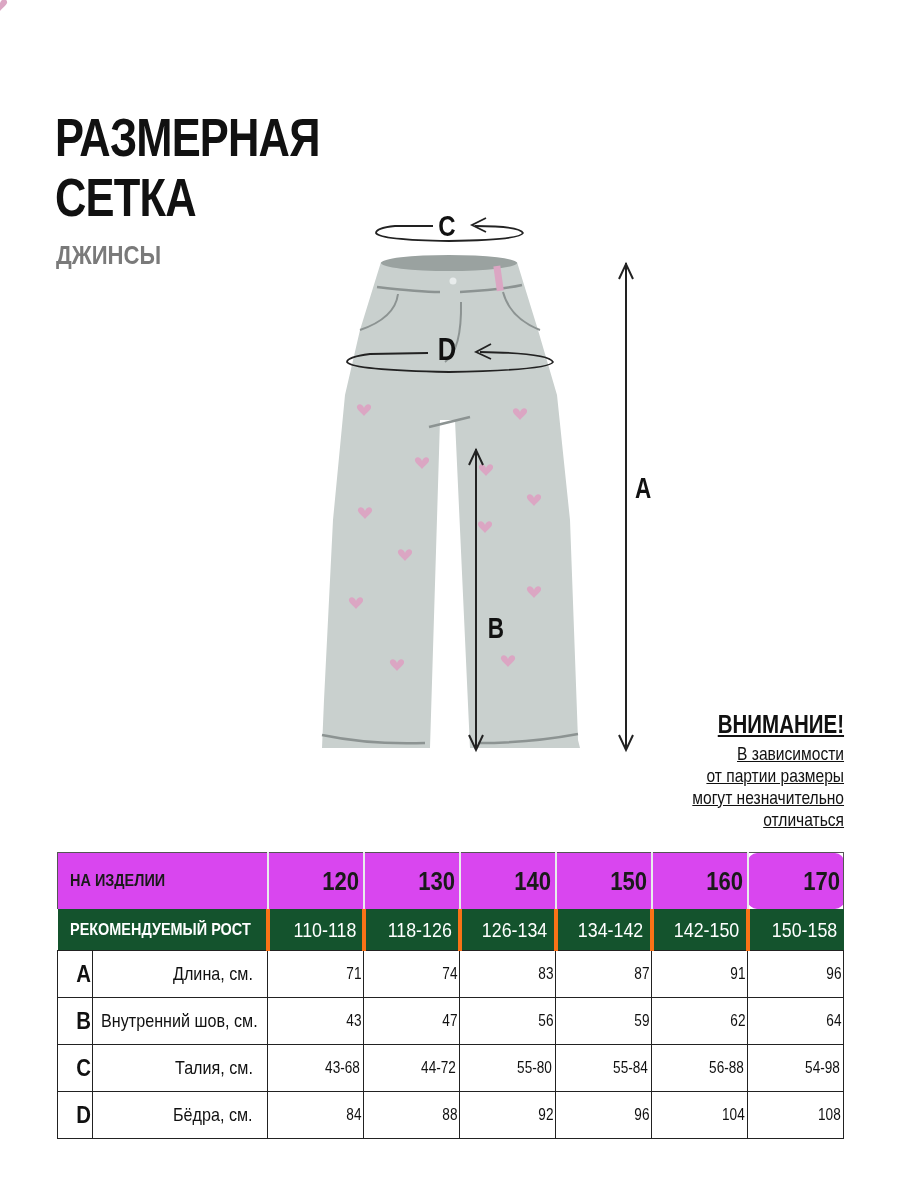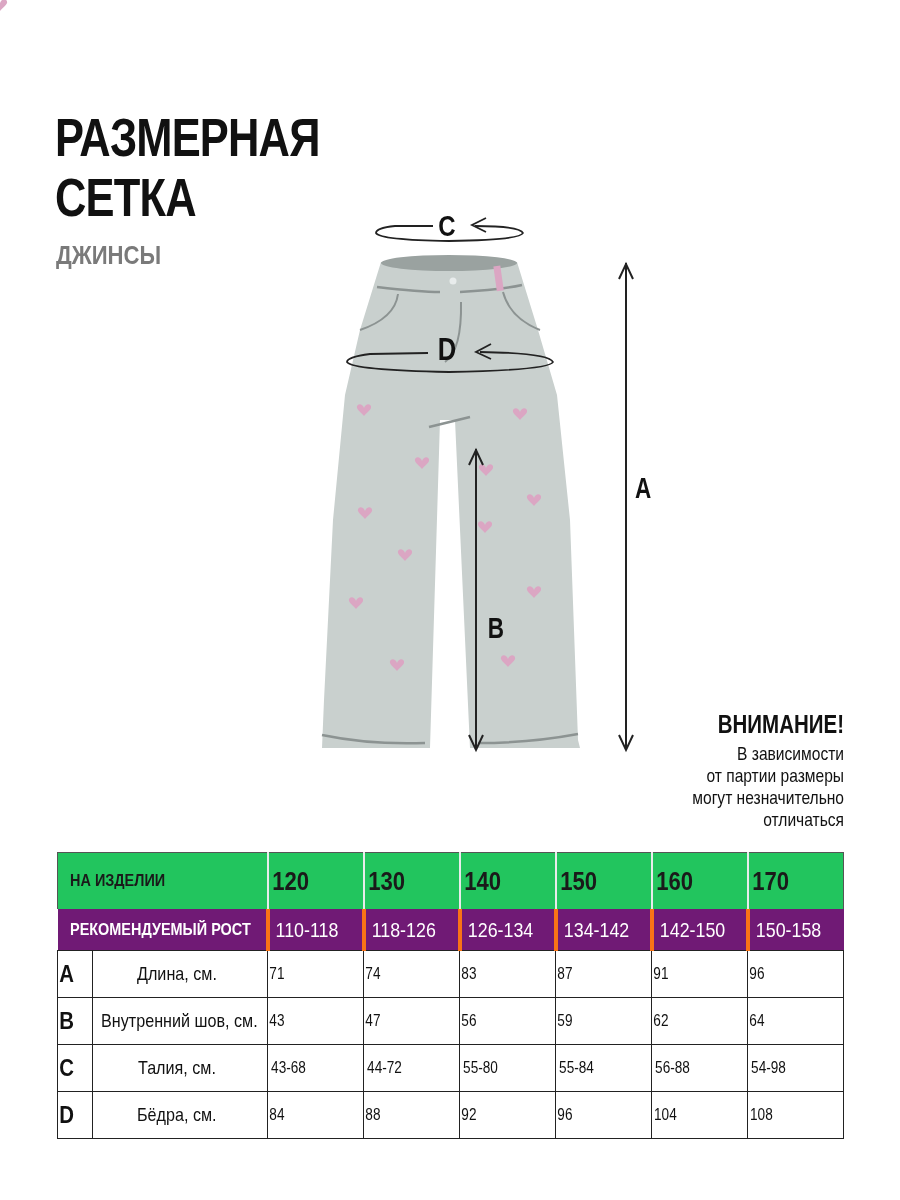--- a/index.html
+++ b/index.html
@@ -4,36 +4,36 @@
 <style>
   html, body { margin:0; padding:0; }
   body { width:900px; height:1200px; background:#ffffff; position:relative; overflow:hidden;
          font-family:"Liberation Sans", sans-serif; color:#111; }
   .title { position:absolute; left:55px; top:108px; font-family:"Liberation Sans", sans-serif;
            font-weight:bold; font-size:53px; line-height:60px; letter-spacing:-1px;
            transform:scaleX(0.82); transform-origin:left top; color:#111; white-space:nowrap; }
   .subtitle { position:absolute; left:56px; top:240px; font-weight:bold; font-size:26px;
               color:#7a7a7a; transform:scaleX(0.85); transform-origin:left top; }
   svg.fig { position:absolute; left:0; top:0; }
-  .warn { position:absolute; right:56px; top:710px; text-align:right; }
+  .warn { position:absolute; right:56px; top:710px; text-align:right;text-decoration:underline; }
   .warn-title { font-weight:bold; font-size:25px; transform:scaleX(0.82); transform-origin:right top; display:block; color:#111; }
   .warn-text { font-size:19px; line-height:22px; margin-top:4px; transform:scaleX(0.82); transform-origin:right top; display:block; color:#111; }
   table.sizes { position:absolute; left:57px; top:852px; width:786px; border-collapse:collapse; table-layout:fixed; }
-  table.sizes td { text-align:left; vertical-align:middle; padding:0; white-space:nowrap; overflow:hidden; }
+  table.sizes td { text-align:right; vertical-align:middle; padding:0; white-space:nowrap; overflow:hidden; }
   .nx { display:inline-block; transform:scaleX(0.85); }
-  tr.hdr td { background:#22c55e; height:56px; font-weight:bold; font-size:26px; color:#1a1a1a; border-top:1px solid #555; }
+  tr.hdr td { background:#d946ef; height:56px; font-weight:bold; font-size:26px; color:#1a1a1a; border-top:1px solid #555; }
   tr.hdr td.sep { border-left:2px solid #e8eceb; }
-  tr.rec td { background:#701a75; color:#fff; height:41px; font-size:21px; }
+  tr.rec td { background:#14532d; color:#fff; height:41px; font-size:21px; }
   tr.rec td.sep { border-left:4px solid #f97316; }
   tr.hdr td.lbl, tr.rec td.lbl { text-align:left; padding-left:12px; font-weight:bold; font-size:17px; }
   tr.row td { height:46px; border:1px solid #222; font-size:16px; background:#fff; color:#111; }
   tr.row td.letter { font-weight:bold; font-size:24px; }
-  tr.row td.name { text-align:center; padding-left:8px; font-size:19px; }
+  tr.row td.name { text-align:right; padding-left:8px; font-size:19px; }
   .edge-l { border-left:1px solid #555 !important; }
-  .edge-r { border-right:1px solid #555 !important; }
+  .edge-r { border-right:1px solid #555 !important;border-radius:9px; }
 </style>
 </head>
 <body>
 
 <div class="title">
   <div>РАЗМЕРНАЯ</div>
   <div>СЕТКА</div>
 </div>
 <div class="subtitle">ДЖИНСЫ</div>
 

